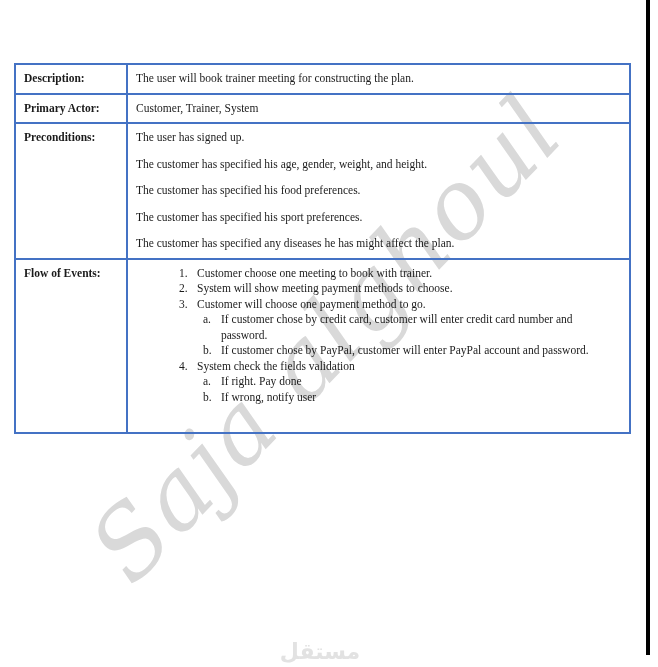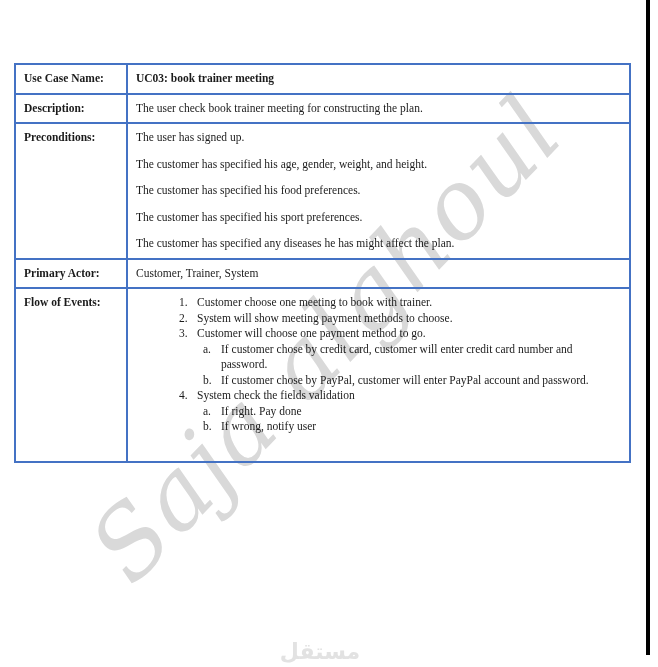--- a/index.html
+++ b/index.html
@@ -102,41 +102,37 @@
 <body>
 
 <div class="watermark">Saja alghoul</div>
 
 <table class="uc-table">
   <colgroup>
       <col style="width:112px">
       <col>
     </colgroup>
   <tbody>
-    <tr style="height:29px;">
-      <td class="label-cell">Use Case Name:</td>
-      <td class="bold-content">UC03: book trainer meeting</td>
-    </tr>
     <tr style="height:28px;border-radius:11px;">
       <td class="label-cell">Description:</td>
-      <td>The user check book trainer meeting for constructing the plan.</td>
+      <td>The user will book trainer meeting for constructing the plan.</td>
+    </tr>
+    <tr style="height:28px;">
+      <td class="label-cell">Primary Actor:</td>
+      <td>Customer, Trainer, System</td>
     </tr>
     <tr style="height:133px;">
       <td class="label-cell">Preconditions:</td>
       <td>
         <p class="para">The user has signed up.</p>
         <p class="para">The customer has specified his age, gender, weight, and height.</p>
         <p class="para">The customer has specified his food preferences.</p>
         <p class="para">The customer has specified his sport preferences.</p>
         <p class="para">The customer has specified any diseases he has might affect the plan.</p>
       </td>
-    </tr>
-    <tr style="height:28px;">
-      <td class="label-cell">Primary Actor:</td>
-      <td>Customer, Trainer, System</td>
     </tr>
     <tr style="height:174px;">
       <td class="label-cell">Flow of Events:</td>
       <td>
         <div class="flow-list">
           <div class="flow-item level-1">
             <span class="flow-marker">1.</span>
             <span class="flow-text">Customer choose one meeting to book with trainer.</span>
           </div>
           <div class="flow-item level-1">

